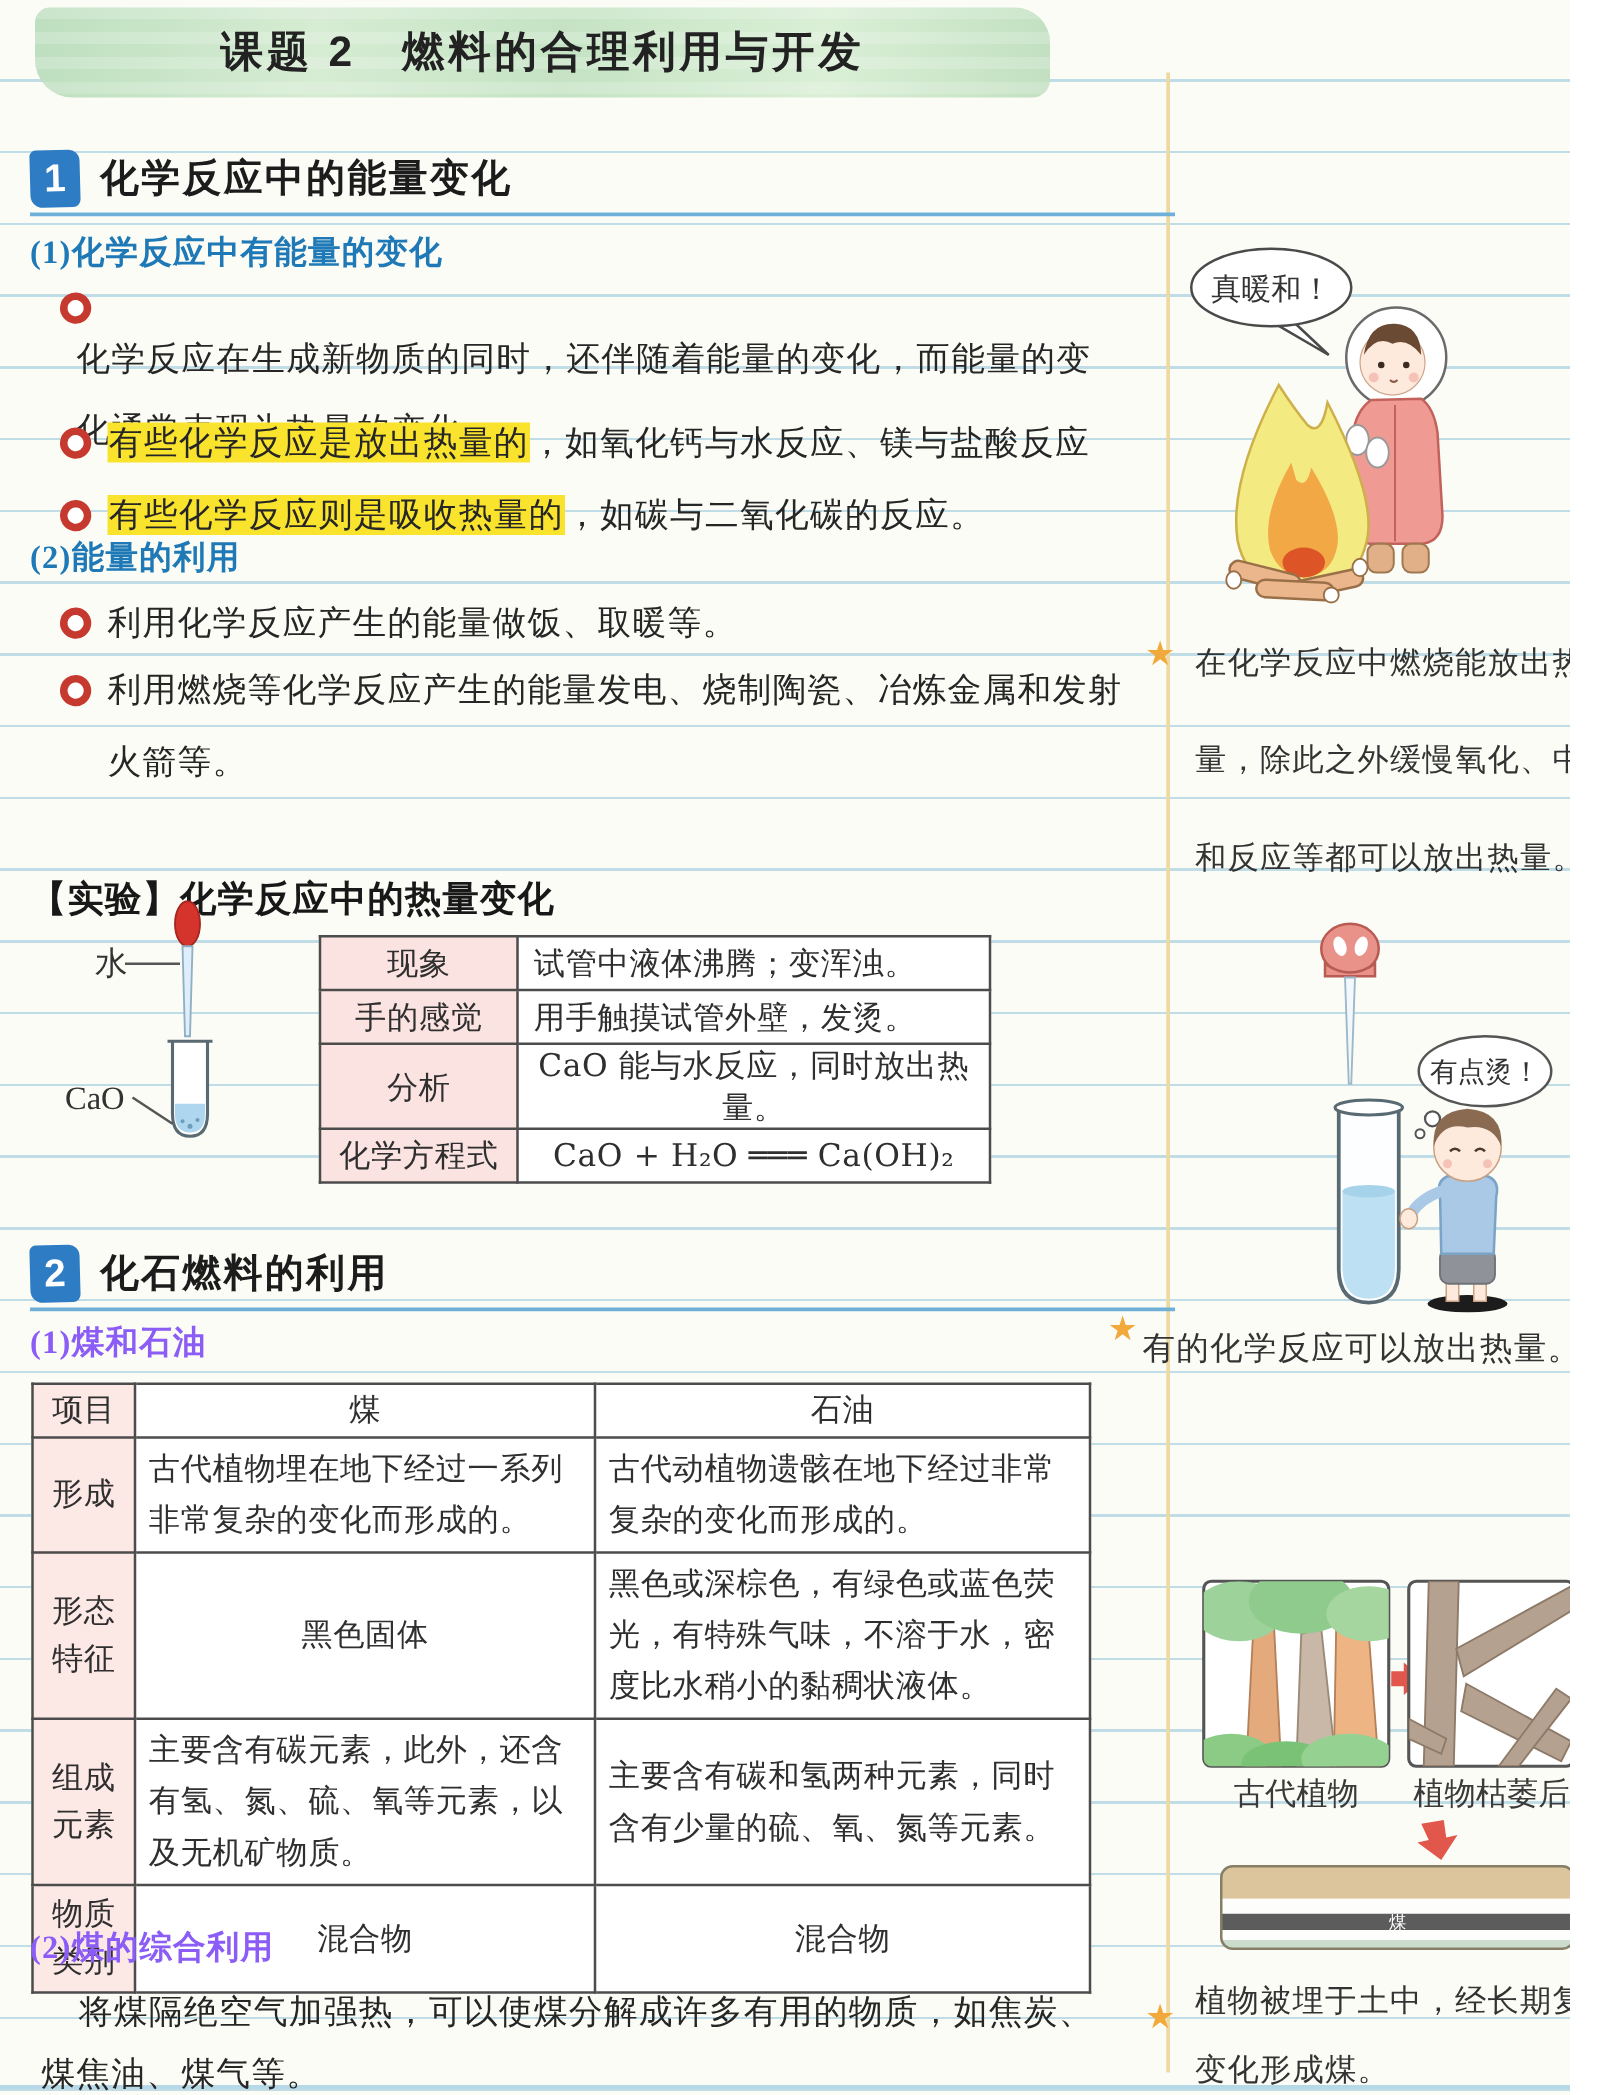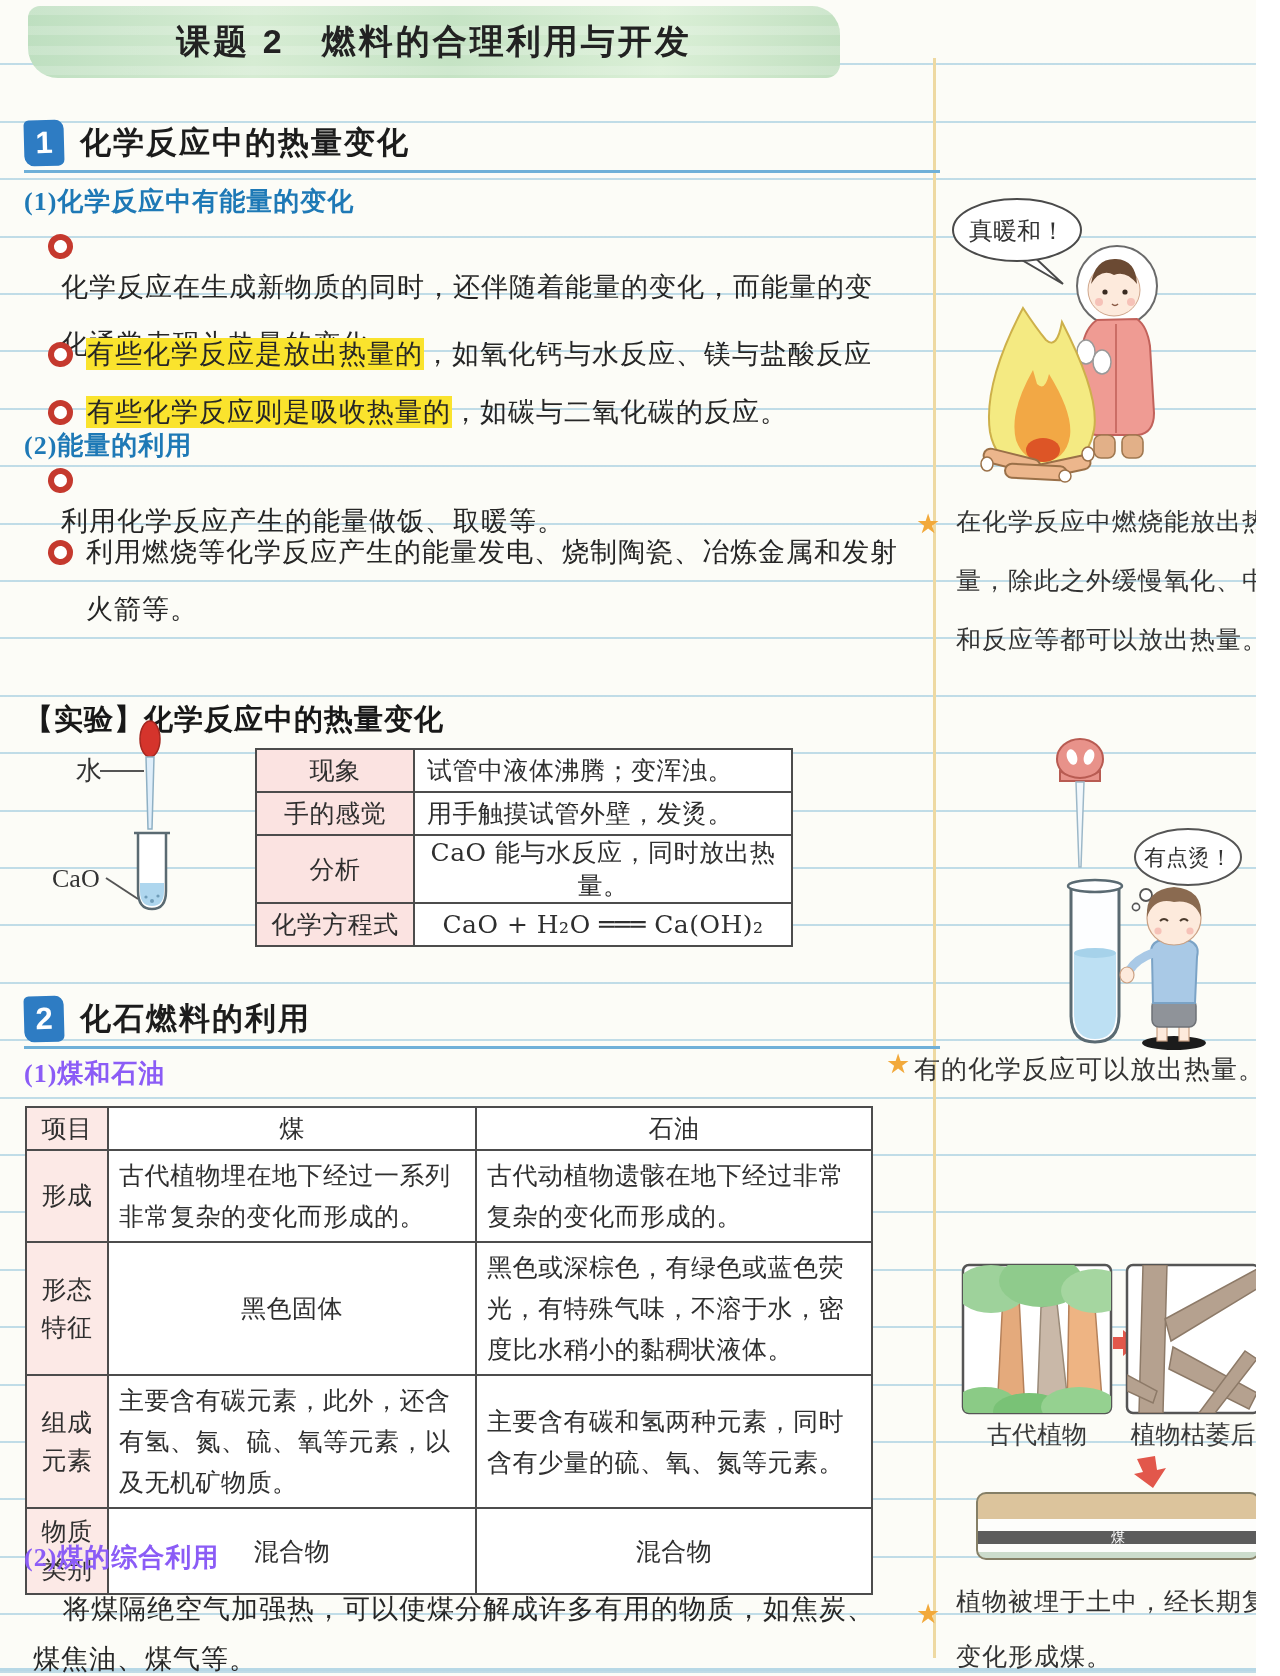--- a/index.html
+++ b/index.html
@@ -48,40 +48,40 @@
 
   .coal-table{position:absolute;left:25px;top:1106px;background:#fff;}
   .coal-table td{border:2px solid #4c4c4c;font-size:25px;line-height:41px;padding:4px 10px;letter-spacing:.5px;}
   .coal-table td.lbl{background:#fce9e6;text-align:center;width:64px;padding:4px 6px;line-height:38px;}
   .coal-table td.c{text-align:center;}
   .coal-table .hdr td{height:40px;text-align:center;padding:0 8px;}
 
   .para{position:absolute;left:33px;top:1584px;width:866px;font-size:27px;line-height:50px;
     letter-spacing:1px;text-indent:30px;color:#262626;}
 
-  .note{position:absolute;font-size:25px;line-height:59px;letter-spacing:1px;color:#333;}
+  .note{position:absolute;font-size:25px;line-height:78px;letter-spacing:1px;color:#333;}
   .star{position:absolute;color:#f2a93b;font-size:27px;font-family:"DejaVu Sans",sans-serif;}
 
   svg text{font-family:"Liberation Serif","DejaVu Serif",serif;}
 </style>
 </head>
 <body>
 
 <div class="page">
   <div class="rules"></div>
   <div class="rule-bottom"></div>
   <div class="margin-line"></div>
 
   <div class="banner">
     <span class="banner-title">课题 2　燃料的合理利用与开发</span>
   </div>
 
   <div class="sec-header" style="top:120px;">
     <span class="sec-num">1</span>
-    <span class="sec-title">化学反应中的热量变化</span>
+    <span class="sec-title">化学反应中的能量变化</span>
   </div>
   <div class="sec-underline" style="top:170px;"></div>
 
   <div class="subhead blue" style="top:184px;">(1)化学反应中有能量的变化</div>
 
   <div class="bullet" style="top:218px;flex-direction:column;">
     <span class="bullet-icon"></span>
     <span class="bullet-text">化学反应在生成新物质的同时，还伴随着能量的变化，而能量的变化通常表现为热量的变化。</span>
   </div>
 
@@ -90,21 +90,21 @@
     <span class="bullet-text"><span class="hl">有些化学反应是放出热量的</span><span>，如氧化钙与水反应、镁与盐酸反应等。</span></span>
   </div>
 
   <div class="bullet" style="top:384px;">
     <span class="bullet-icon"></span>
     <span class="bullet-text"><span class="hl">有些化学反应则是吸收热量的</span><span>，如碳与二氧化碳的反应。</span></span>
   </div>
 
   <div class="subhead blue" style="top:428px;">(2)能量的利用</div>
 
-  <div class="bullet" style="top:452px;flex-direction:column;">
+  <div class="bullet" style="top:470px;">
     <span class="bullet-icon"></span>
     <span class="bullet-text">利用化学反应产生的能量做饭、取暖等。</span>
   </div>
   <div class="bullet" style="top:524px;">
     <span class="bullet-icon"></span>
     <span class="bullet-text">利用燃烧等化学反应产生的能量发电、烧制陶瓷、冶炼金属和发射火箭等。</span>
   </div>
 
   <div class="exp-title" style="top:700px;">【实验】化学反应中的热量变化</div>
 

